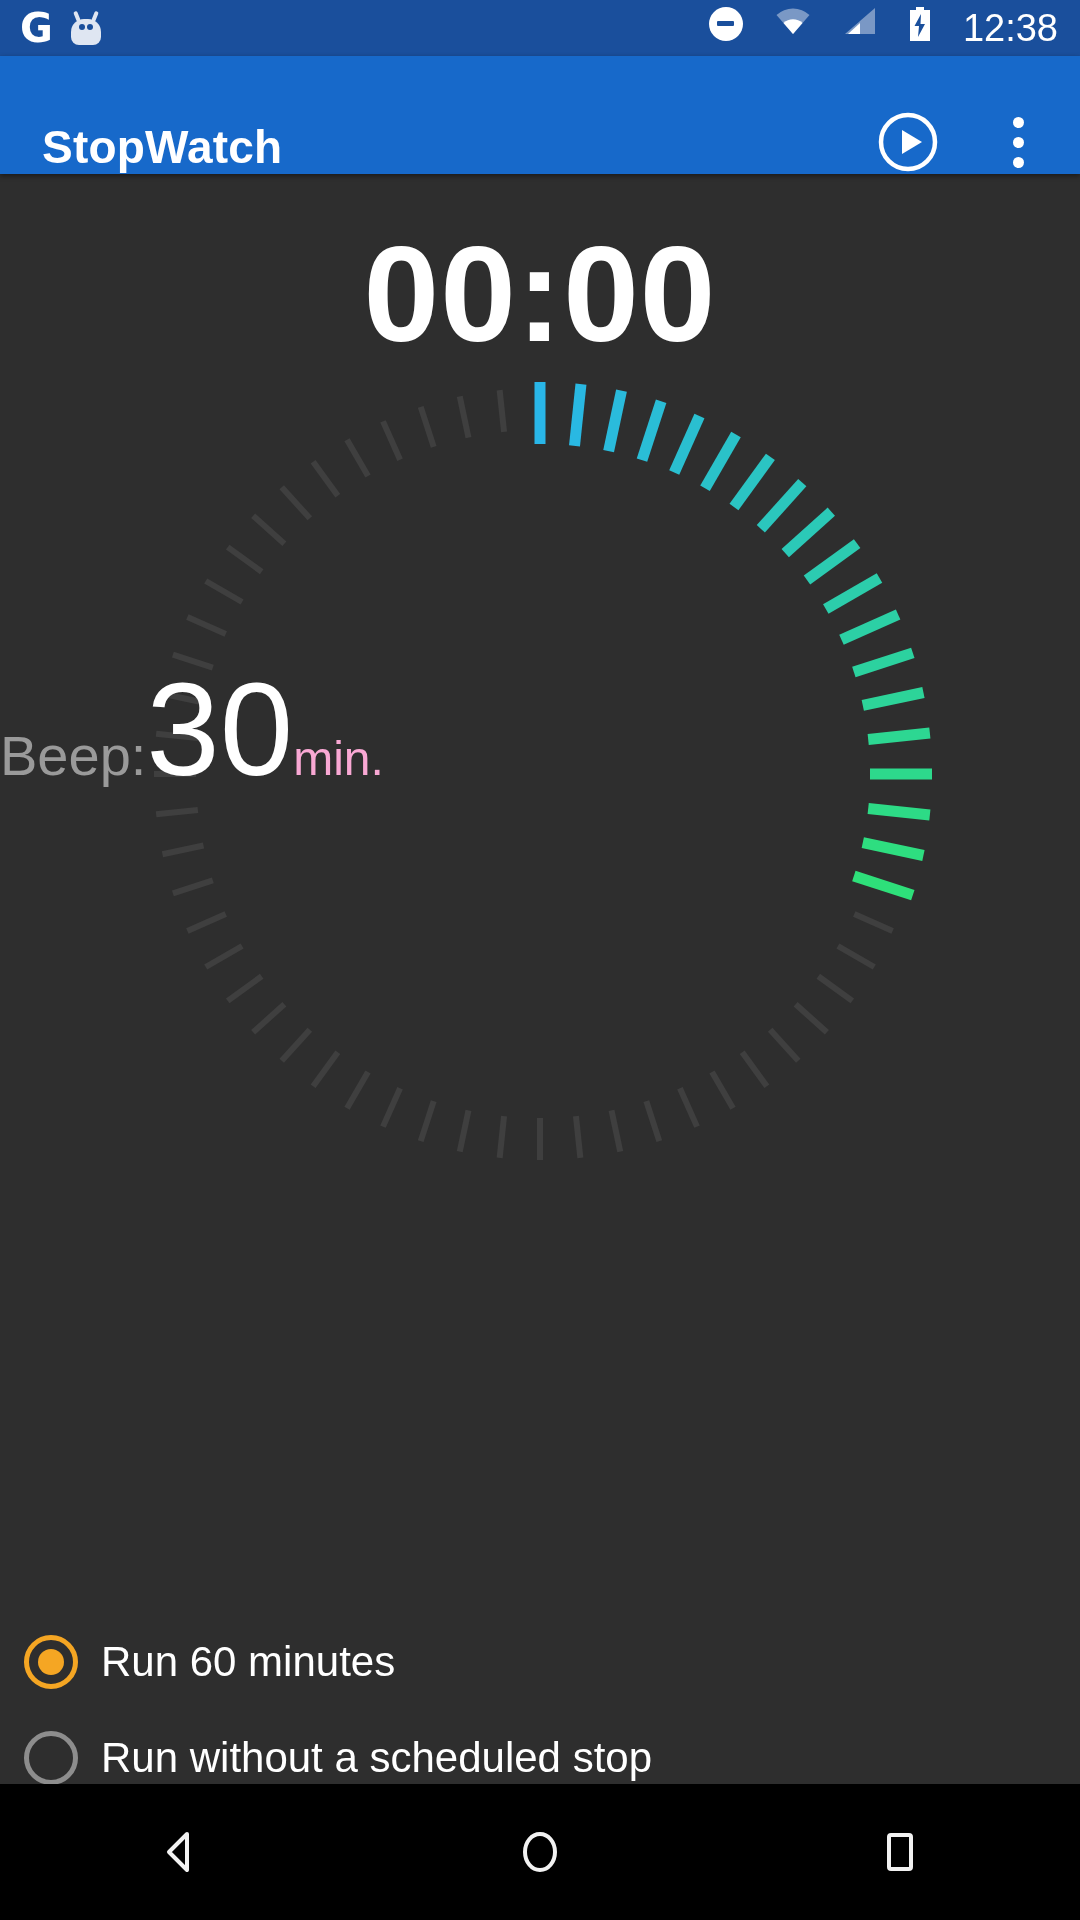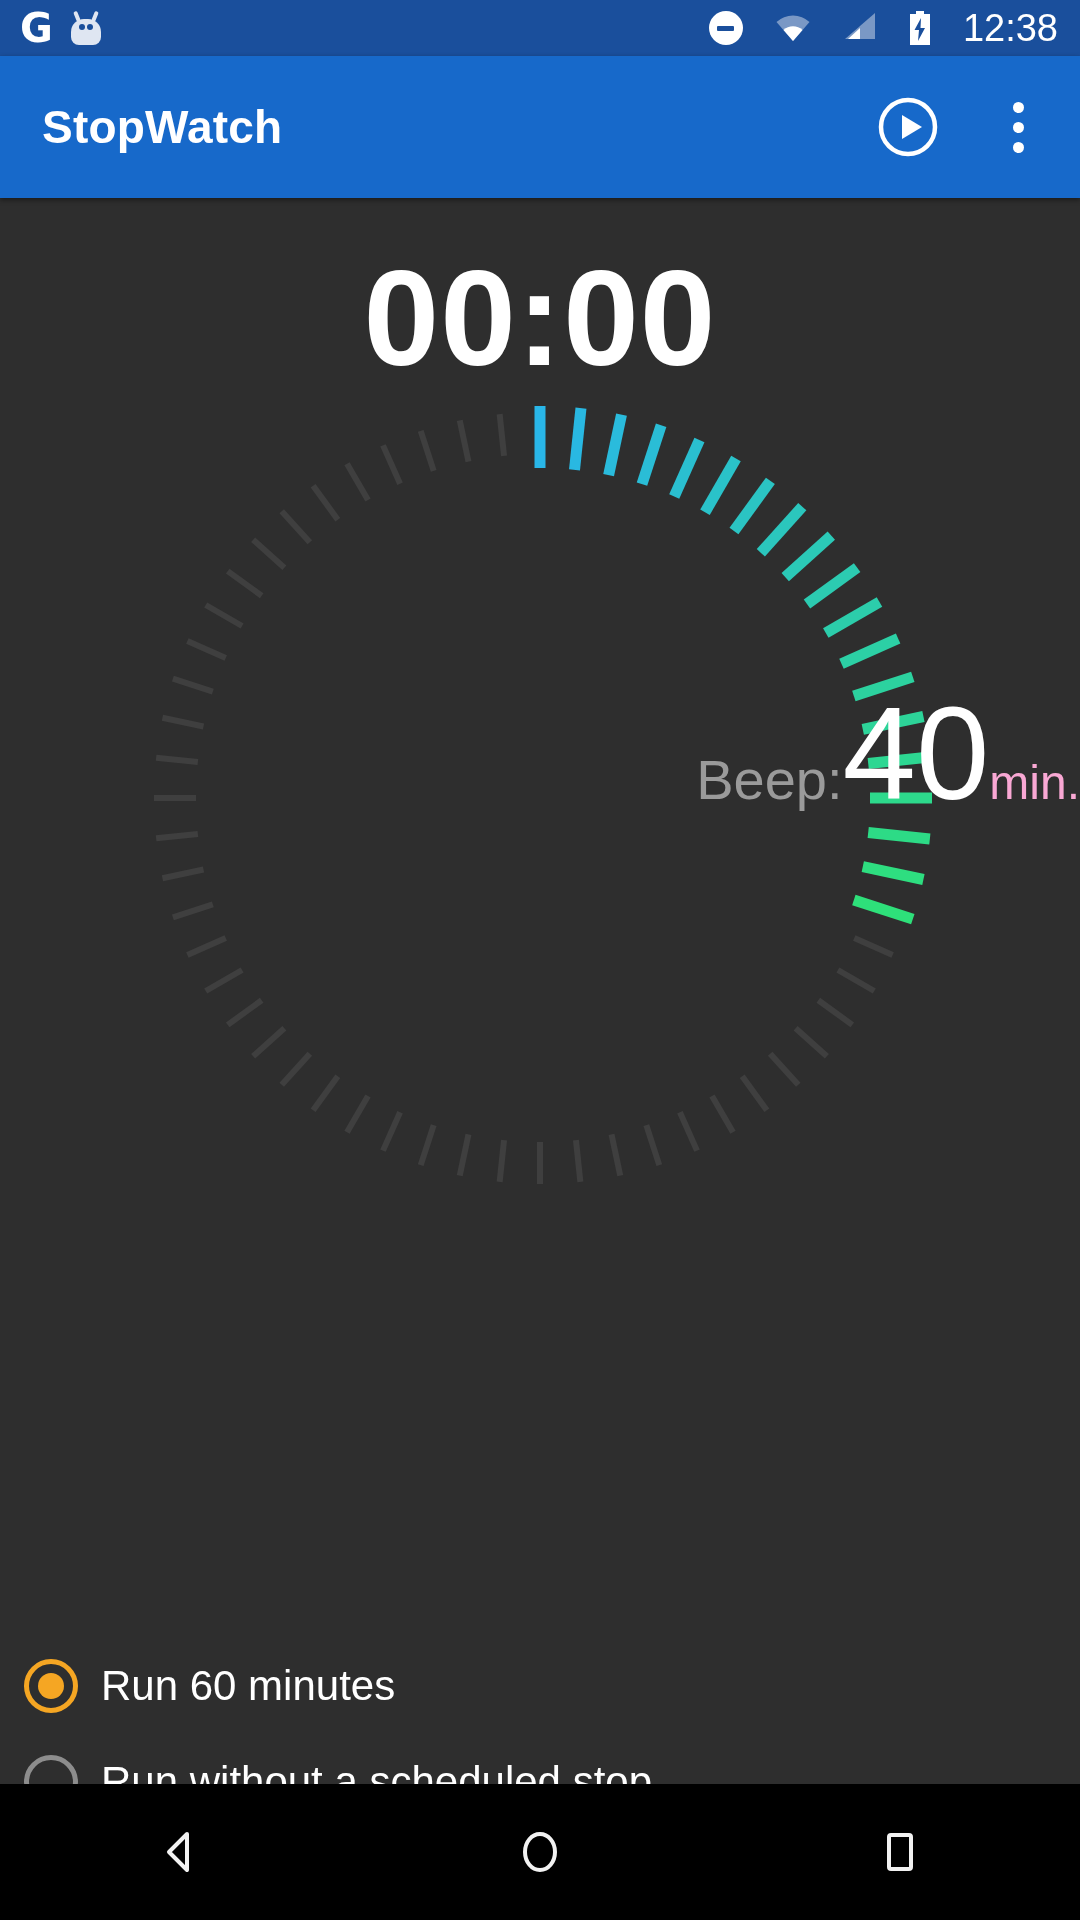--- a/index.html
+++ b/index.html
@@ -14,44 +14,44 @@
   
   #status-bar {
     height:56px;
     background:#1a4f9c;
     display:flex;
     align-items:center;
     padding:0 22px 0 20px;
     position:relative;
   }
   .sb-left { display:flex; align-items:center; gap:16px; }
-  .sb-right { display:flex; align-items:center; gap:32px; margin-left:auto; }
+  .sb-right { display:flex; gap:32px; margin-left:auto; }
   .g-logo { font-size:40px; font-weight:bold; color:#fff; line-height:1;
             font-family:"DejaVu Sans", sans-serif; letter-spacing:-1px; }
   .robot { width:36px; height:34px; position:relative; }
   .robot-antenna { position:absolute; width:4px; height:11px; background:#dfe6f2;
                    border-radius:2px; top:0; }
   .robot-head { position:absolute; left:3px; top:8px; width:30px; height:26px;
                 background:#dfe6f2; border-radius:13px 13px 8px 8px; }
   .robot-eye { position:absolute; width:6px; height:6px; background:#1a4f9c;
                border-radius:50%; top:13px; }
   .dnd { width:34px; height:34px; border-radius:50%; background:#fff;
          display:flex; align-items:center; justify-content:center; }
   .dnd-bar { width:17px; height:5px; background:#1a4f9c; border-radius:1px; }
   .wifi { width:36px; height:28px; position:relative; }
   .batt { width:22px; height:34px; border:0; position:relative; }
   .sb-time { color:#fff; font-size:38px; font-weight:normal;
              font-family:"Liberation Sans", sans-serif; letter-spacing:0px; }
 
   
   #app-bar {
-    height:142px;
+    height:118px;
     background:#1769ca;
     display:flex;
-    align-items:center;
+    align-items:flex-end;
     padding:0 30px 0 42px;
     box-shadow:0 2px 5px rgba(0,0,0,.45);
     position:relative;
     z-index:5;
   }
   #app-title { color:#fff; font-size:46px; font-weight:bold; letter-spacing:.2px; }
   .ab-actions { margin-left:auto; display:flex; align-items:center; gap:46px; }
   .icon-btn { display:flex; align-items:center; justify-content:center;
               width:64px; height:64px; cursor:pointer; }
   .dots { display:flex; flex-direction:column; gap:9px; align-items:center; }
@@ -73,21 +73,21 @@
 
   #dial-wrap { position:absolute; left:0; top:150px; width:1080px; height:1000px; }
   #dial { display:block; margin:0 auto; }
 
   #beep-label {
     position:absolute;
     left:0; right:0;
     top:490px;
     display:flex;
     align-items:baseline;
-    justify-content:flex-end;
+    justify-content:flex-start;
     pointer-events:none;
   }
   #beep-prefix { color:#9a9a9a; font-size:56px; }
   #beep-value  { color:#ffffff; font-size:132px; line-height:1; font-weight:normal; }
   #beep-unit   { color:#f9a8d4; font-size:48px; }
 
   
   #options { position:absolute; left:0; top:1440px; width:1080px; }
   .radio-row { display:flex; align-items:center; gap:23px; padding:0 24px;
                height:96px; cursor:pointer; }
@@ -238,21 +238,21 @@
         <line x1="277.9999999999999" y1="152.0872610981532" x2="256.99999999999983" y2="115.71419413920677" stroke="#3f3f3f" stroke-width="6" stroke-linecap="butt"></line>
         <line x1="310.08259478192474" y1="135.74036257094525" x2="292.99965577274116" y2="97.37145334995603" stroke="#3f3f3f" stroke-width="6" stroke-linecap="butt"></line>
         <line x1="343.698153935018" y1="122.8365583944672" x2="330.7194401712702" y2="82.89218471007075" stroke="#3f3f3f" stroke-width="6" stroke-linecap="butt"></line>
         <line x1="378.47837835869063" y1="113.5172253475709" x2="369.7460873443447" y2="72.43502611675103" stroke="#3f3f3f" stroke-width="6" stroke-linecap="butt"></line>
         <line x1="414.04220863592724" y1="107.88446799331393" x2="409.6520131786858" y2="66.11454838784647" stroke="#3f3f3f" stroke-width="6" stroke-linecap="butt"></line>
       </svg>
   </div>
 
   <div id="beep-label">
     <span id="beep-prefix">Beep:</span>
-    <span id="beep-value">40</span>
+    <span id="beep-value">30</span>
     <span id="beep-unit">min.</span>
   </div>
 
   <div id="options">
     <div class="radio-row">
       <span class="radio on">
           <i class="dot"></i>
         </span>
       <span class="radio-label">Run 60 minutes</span>
     </div>

